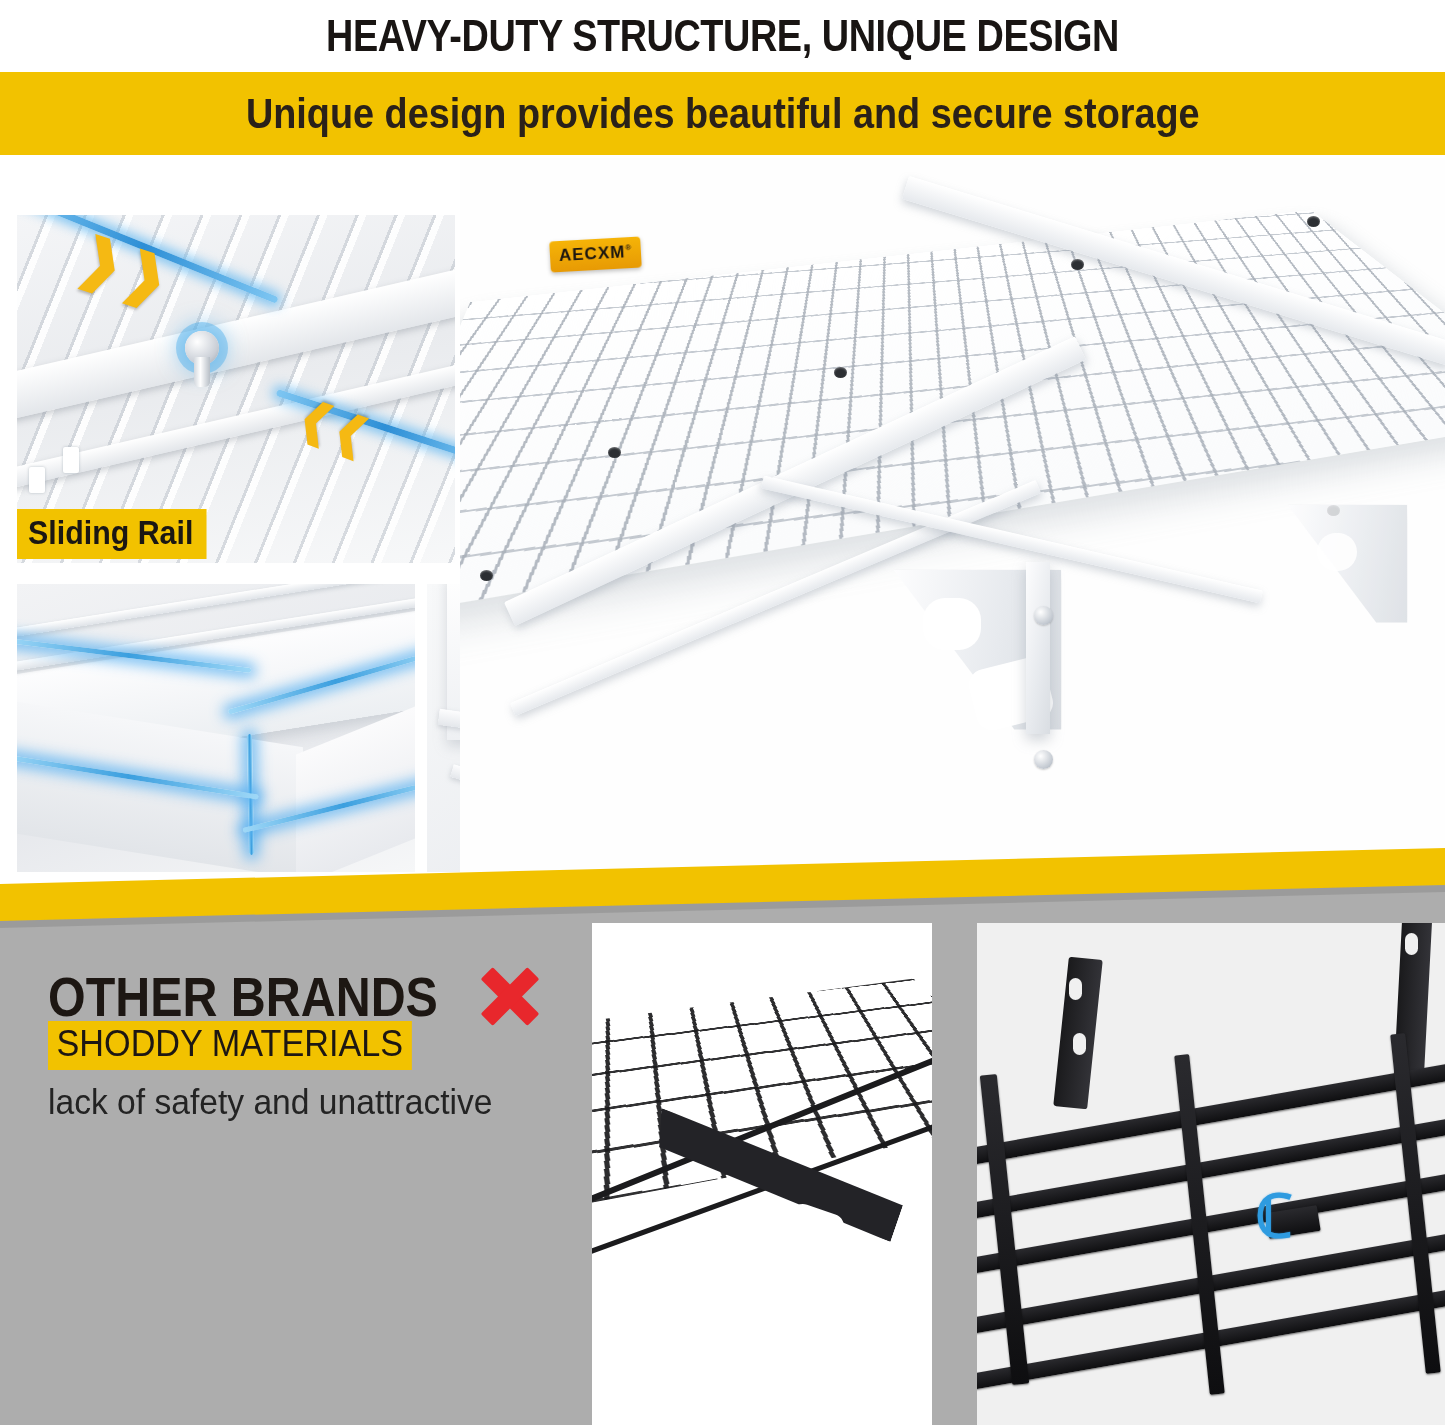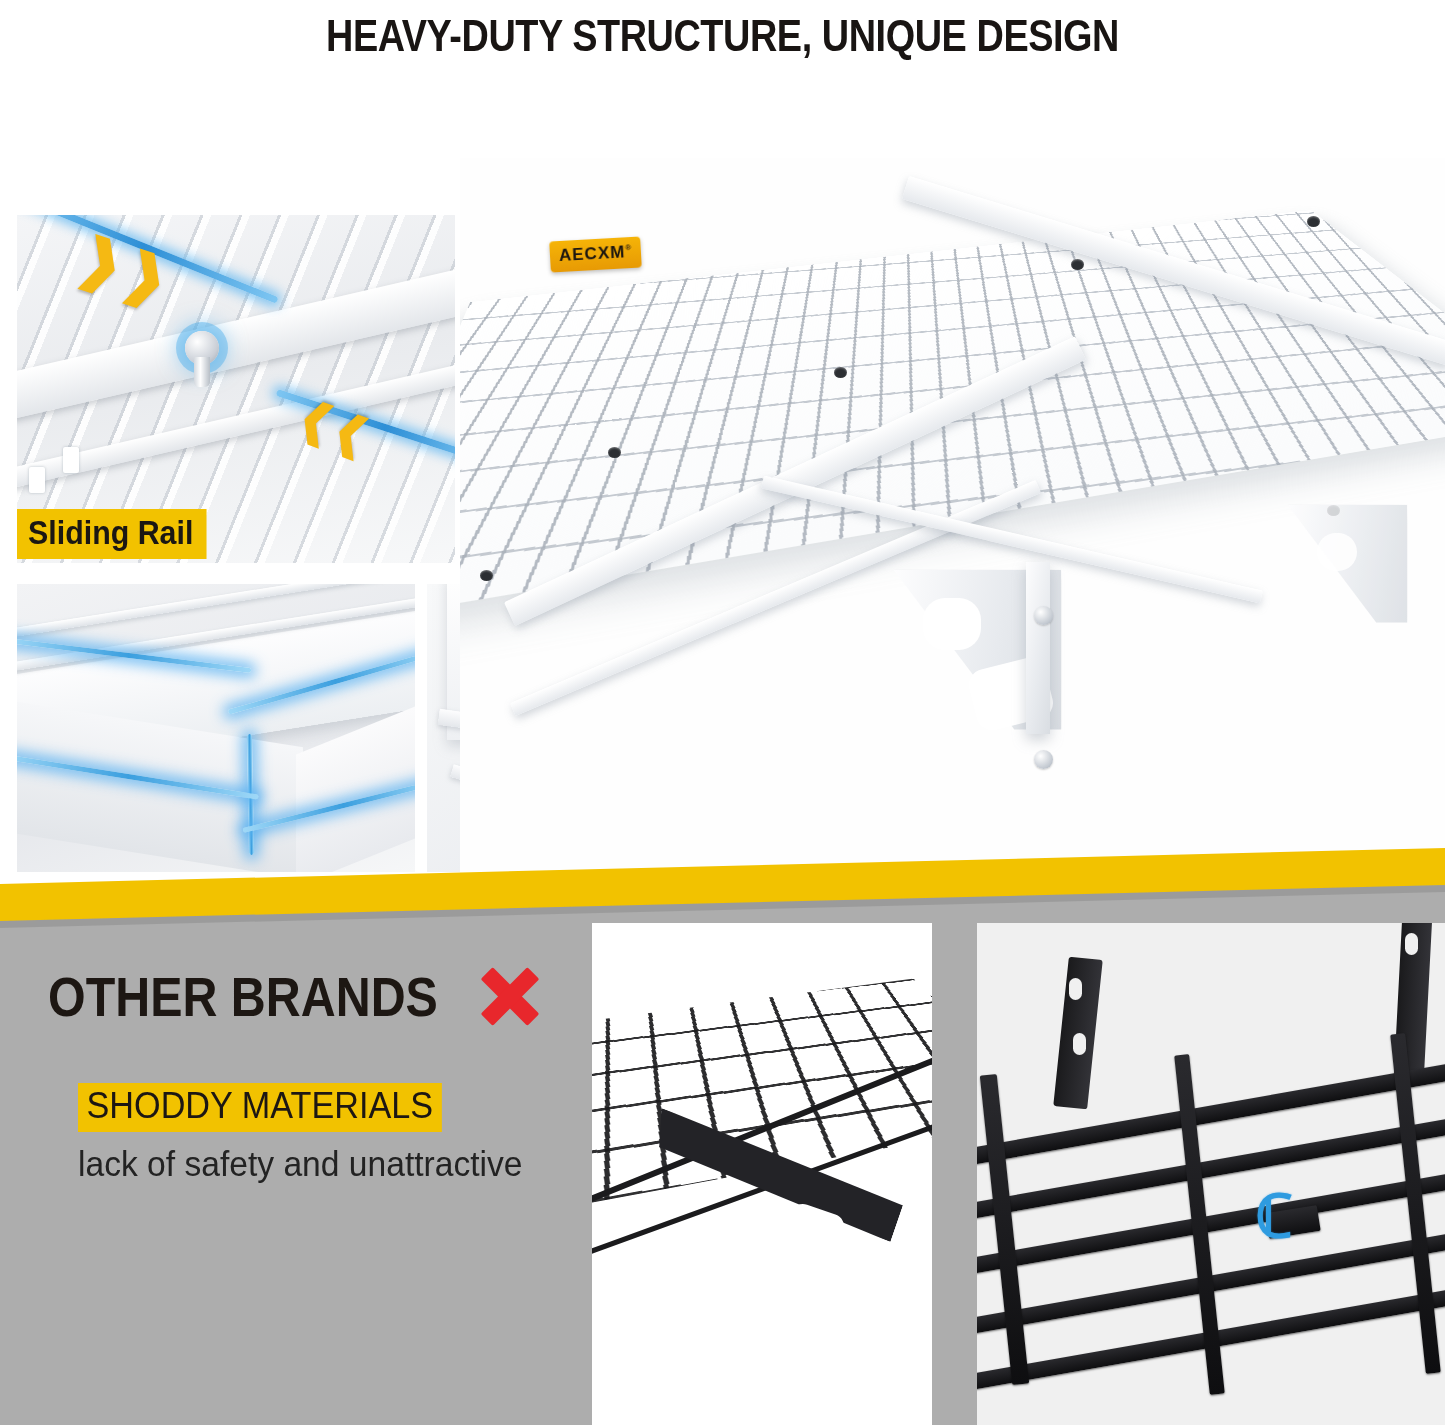--- a/index.html
+++ b/index.html
@@ -169,21 +169,21 @@
     position:relative; width:62px; height:62px; flex:0 0 62px; margin-left:-22px;
   }
   .xmark span{
     position:absolute; left:50%; top:50%; width:66px; height:17px;
     background:#E8272C; border-radius:2px; margin-left:-33px; margin-top:-8.5px;
   }
   .xmark span:first-child{ transform:rotate(45deg); }
   .xmark span:last-child{ transform:rotate(-45deg); }
 
   .bullet{ position:absolute; left:48px; z-index:8; }
-  .b1{ top:1083px;margin-left:30px; }
+  .b1{ top:1021px; }
   .b2{ top:1215px; }
   .bl-head{
     display:inline-block; background:#F2C200; color:#1d1713;
     font-size:36px; padding:2px 9px 5px 9px; white-space:nowrap;
     transform:scaleX(0.95); transform-origin:left center;
   }
   .bl-body{
     color:#232323; font-size:35px; line-height:1.26; margin-top:10px;
     max-width:560px; transform:scaleX(0.96); transform-origin:left top;
   }
@@ -217,20 +217,23 @@
     text-shadow:0 0 2px rgba(46,155,224,.6);
   }
 </style>
 </head>
 <body>
 
 <div id="root">
 
   <div class="hdr-title">HEAVY-DUTY STRUCTURE, UNIQUE DESIGN</div>
 
+  <div class="hdr-band">
+    <div class="hdr-sub">Unique design provides beautiful and secure storage</div>
+  </div>
 
   <div class="collage">
 
     <div class="panel pA">
       <div class="rail-bg"></div>
 
       <div class="rail-beam" style="left:-4%;top:30%;width:112%;height:46px;transform:rotate(-13deg);"></div>
       <div class="rail-beam" style="left:-6%;top:57%;width:118%;height:20px;transform:rotate(-13deg);"></div>
 
       <div class="blue-rail" style="left:-4%;top:8%;width:66%;transform:rotate(22deg);"></div>

